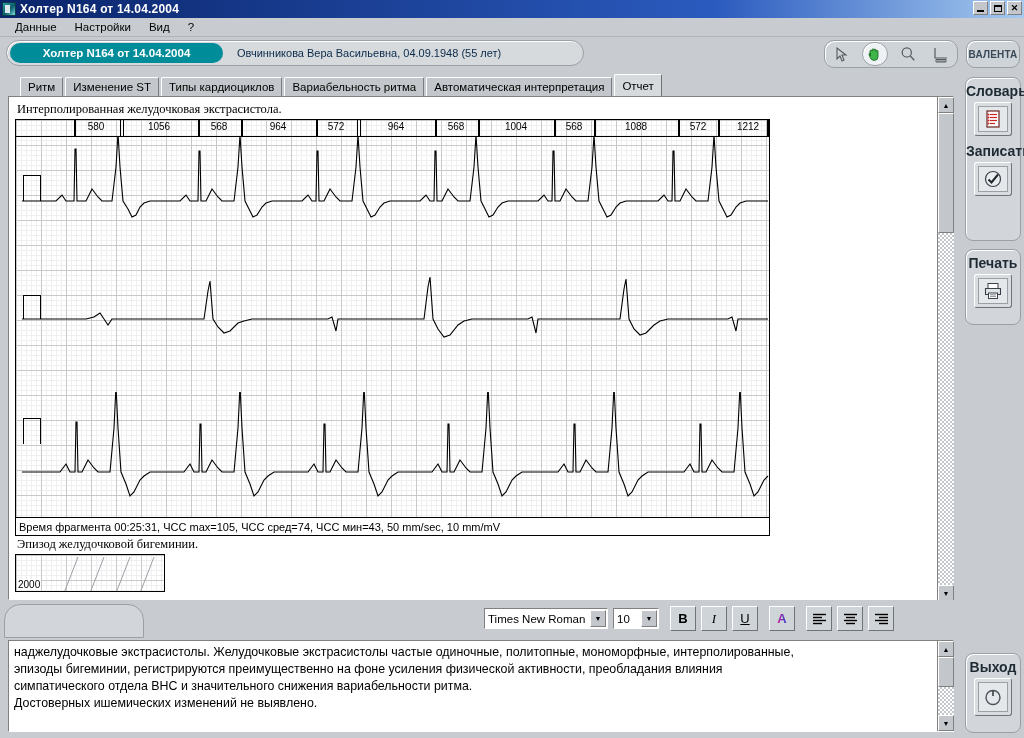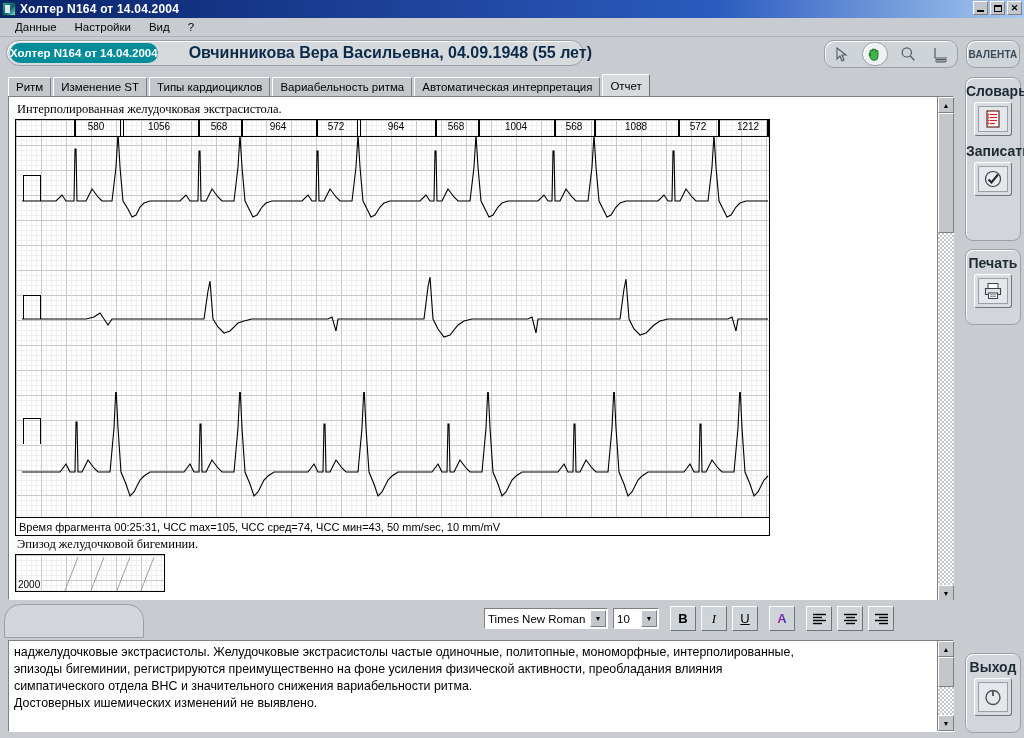--- a/index.html
+++ b/index.html
@@ -73,22 +73,22 @@
     box-shadow: inset 1px 1px 0 #ffffff;
     display: flex; align-items: center;
   }
   .pill-teal {
     margin-left: 3px; height: 20px; width: 213px;
     background: #008c99; border-radius: 10px;
     display: flex; align-items: center; justify-content: center;
     color: #fff; font-size: 11.5px; font-weight: bold; white-space: nowrap;
   }
   .pill-name {
-    flex: 1; display: flex; align-items: center; padding-left: 31px;
-    font-size: 16px; font-weight: bold; color: #0b2a4a; white-space: nowrap;
+    flex: 1; display: flex; align-items: center; padding-left: 14px;
+    font-size: 11px; font-weight: normal; color: #0b2a4a; white-space: nowrap;
   }
   .tool-group {
     position: absolute; left: 824px; top: 3px; width: 134px; height: 28px;
     border: 1px solid #9aa0a6; border-radius: 10px; background: #cfd4d8;
     box-shadow: inset 1px 1px 0 #ffffff;
     display: flex; align-items: center; justify-content: space-around;
   }
   .tool-btn {
     width: 26px; height: 24px; display: flex; align-items: center; justify-content: center;
     border-radius: 13px;
@@ -101,21 +101,21 @@
     position: absolute; left: 966px; top: 3px; width: 54px; height: 28px;
     border: 1px solid #9aa0a6; border-radius: 9px; background: #cfd4d8;
     box-shadow: inset 1px 1px 0 #ffffff;
     display: flex; align-items: center; justify-content: center;
     font-size: 10px; font-weight: bold; color: #3a4a58; letter-spacing: .2px;
   }
 
   
   .tabstrip {
     position: absolute; left: 0; top: 73px; width: 962px; height: 23px;
-    background: #c8ccd0; display: flex; align-items: flex-end; padding-left: 8px;
+    background: #c8ccd0; display: flex; align-items: flex-end; padding-left: 20px;
   }
   .tab {
     height: 19px; margin-right: 2px; padding: 0 7px;
     background: #c3c7cb;
     border: 1px solid; border-color: #ffffff #7a7e82 #7a7e82 #ffffff;
     border-bottom: none;
     border-radius: 2px 2px 0 0;
     display: flex; align-items: center;
     font-size: 11.5px; color: #000; white-space: nowrap;
   }

